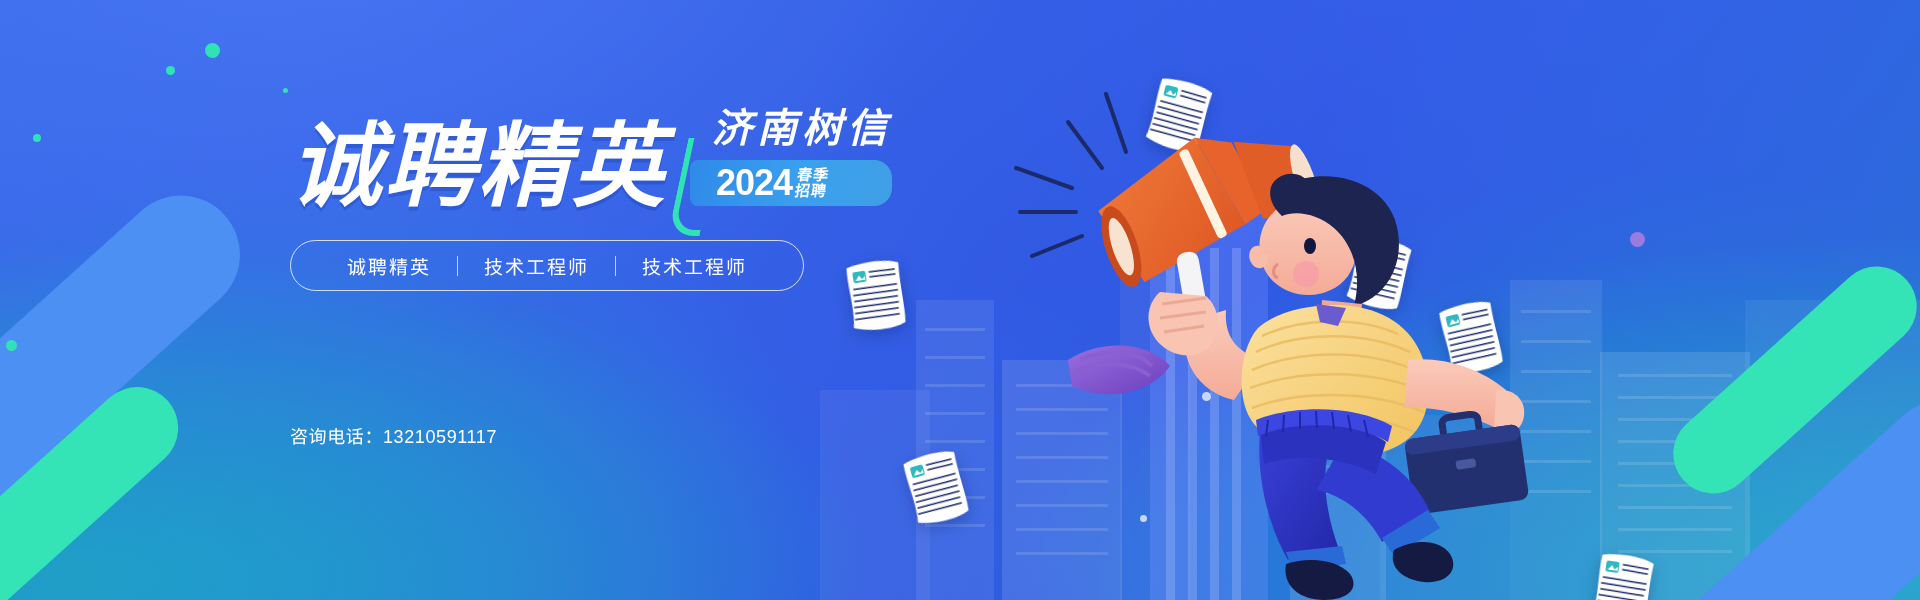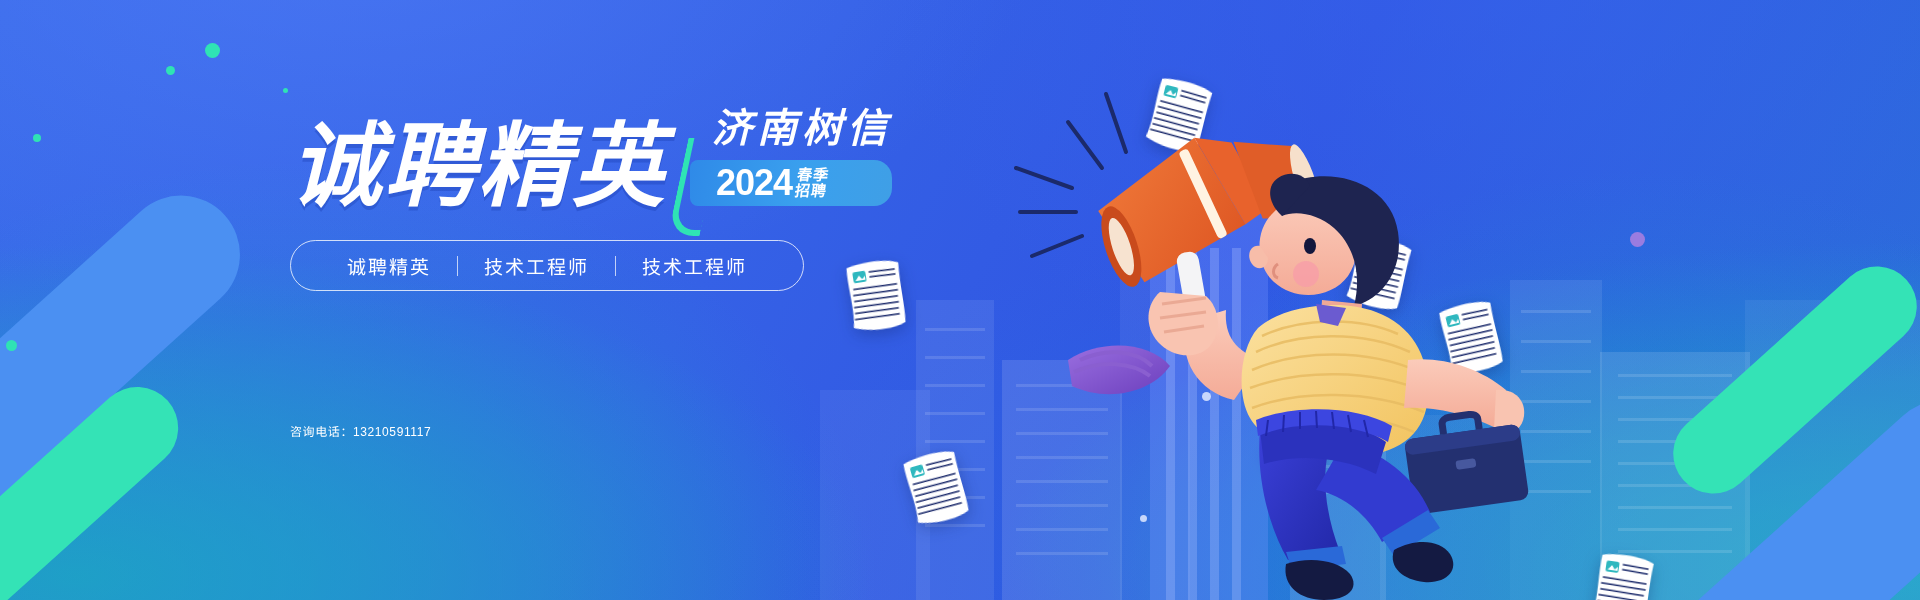--- a/index.html
+++ b/index.html
@@ -93,21 +93,21 @@
   }
   .jobs{
     margin-top:28px;display:inline-flex;align-items:center;
     border:1.5px solid rgba(255,255,255,.78);border-radius:999px;
     padding:11px 30px;gap:0;
   }
   .job{font-size:19px;color:#ffffff;letter-spacing:2px;padding:0 26px;white-space:nowrap;}
   .job-sep{width:1px;height:20px;background:rgba(255,255,255,.7);}
   .contact{
     position:absolute;left:0;top:326px;display:flex;gap:38px;
-    font-size:12px;color:#ffffff;letter-spacing:.6px;white-space:nowrap;text-align:center;
+    font-size:18px;color:#ffffff;letter-spacing:.6px;white-space:nowrap;text-align:center;
   }
 
   
   .hero{position:absolute;left:1010px;top:60px;width:520px;height:540px;}
   .hero svg{width:100%;height:100%;display:block;overflow:visible;}
 </style>
 </head>
 <body>
 
 <div class="banner">

